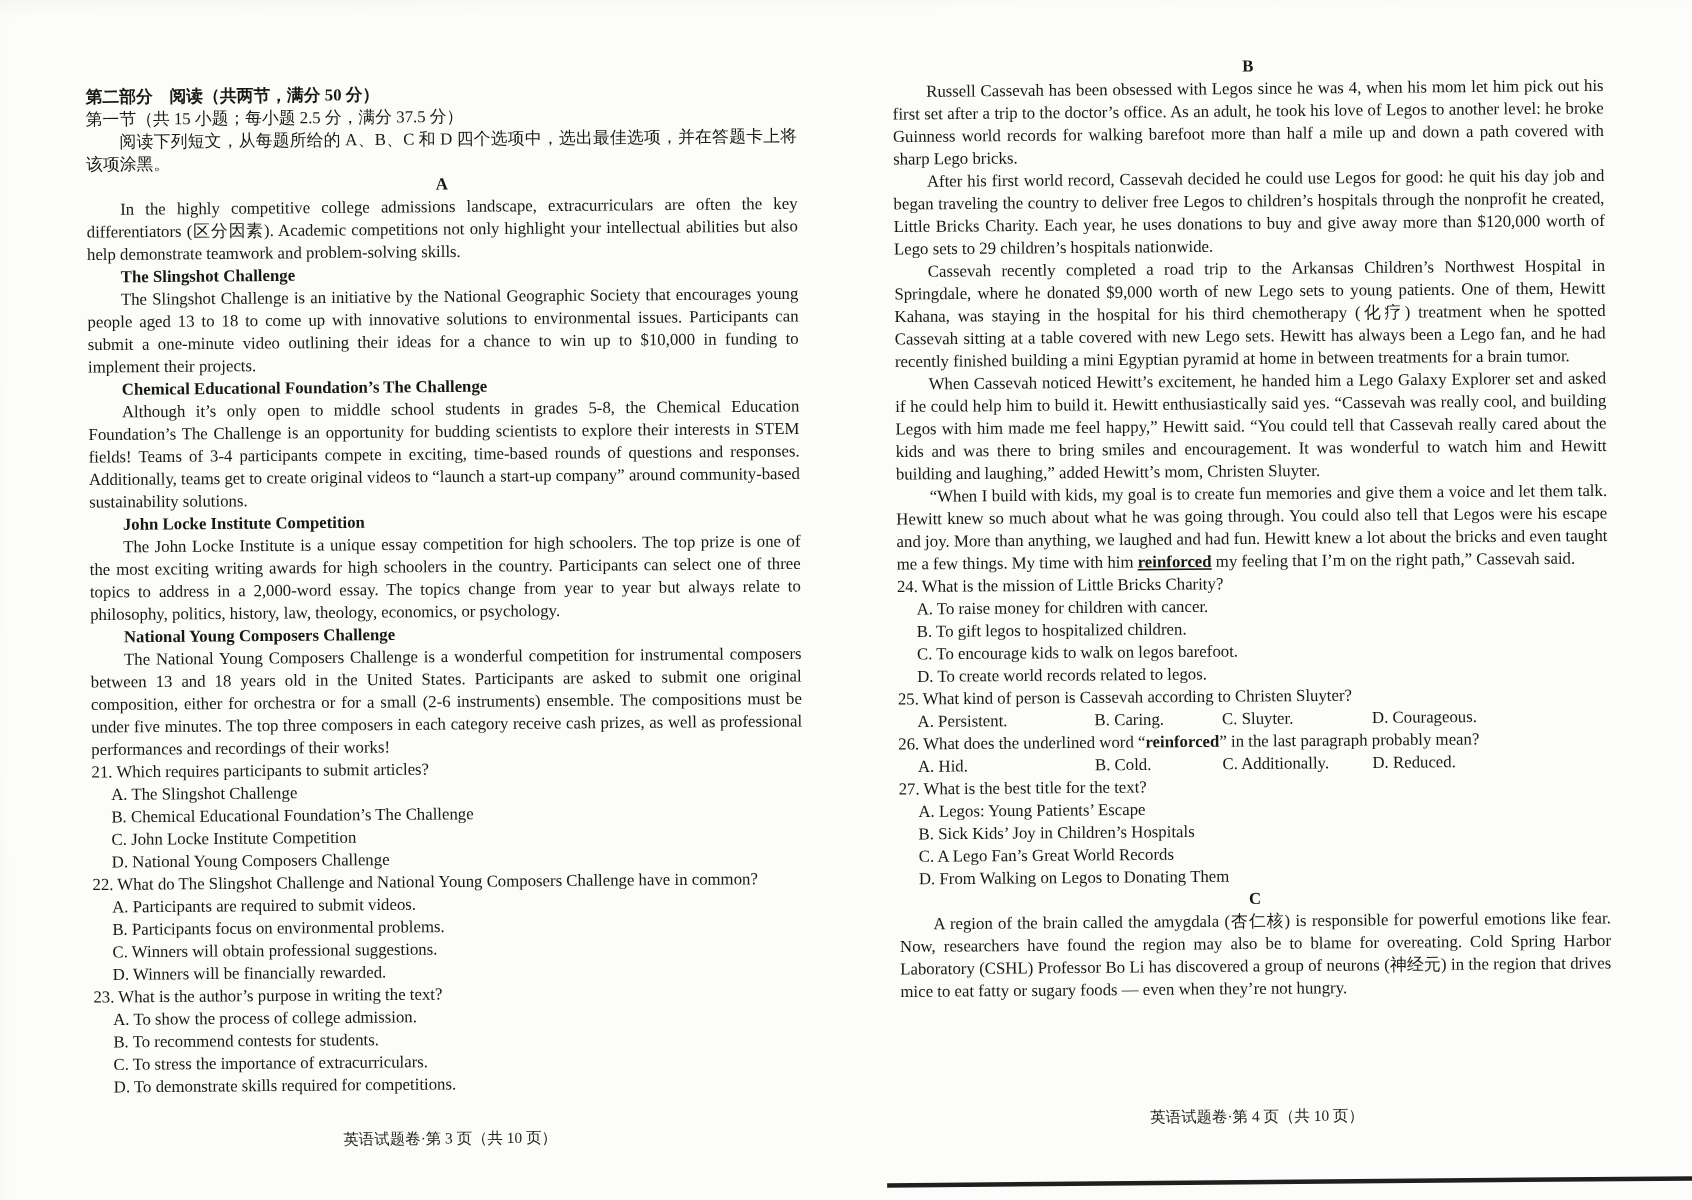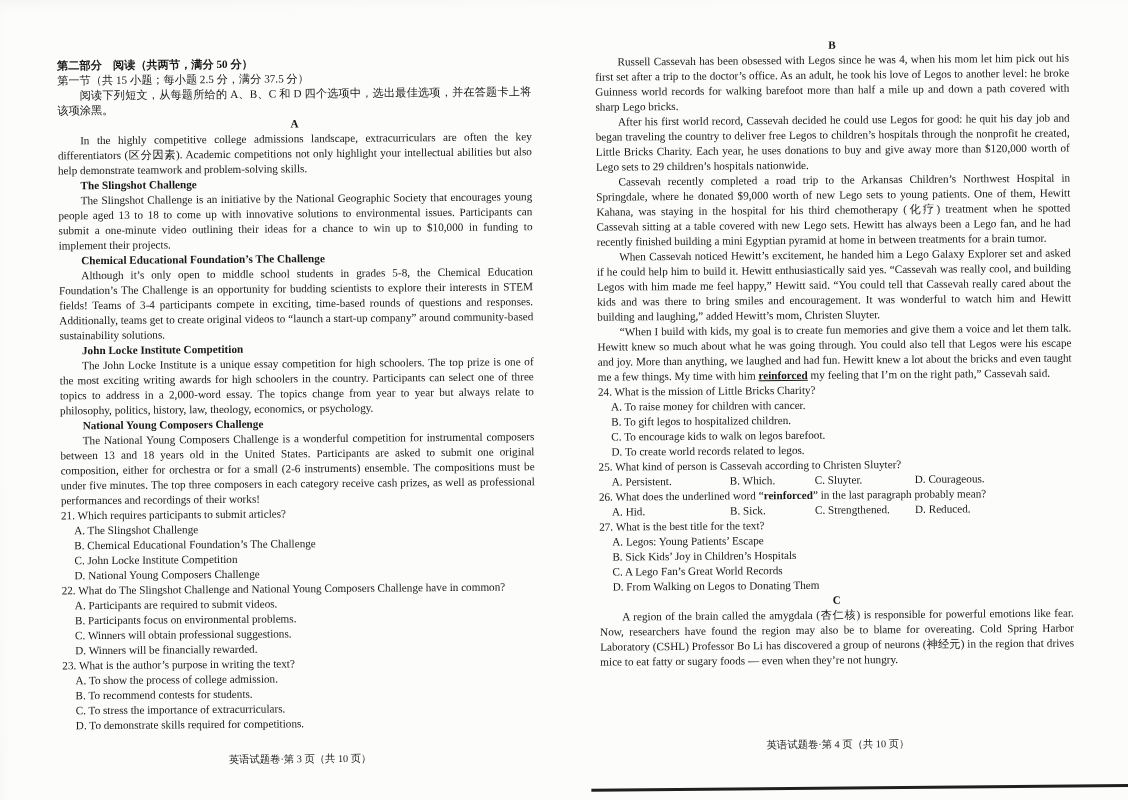--- a/index.html
+++ b/index.html
@@ -127,32 +127,32 @@
         <div class="opt">A. To raise money for children with cancer.</div>
         <div class="opt">B. To gift legos to hospitalized children.</div>
         <div class="opt">C. To encourage kids to walk on legos barefoot.</div>
         <div class="opt">D. To create world records related to legos.</div>
       </div>
 
       <div class="question">
         <div class="stem">25. What kind of person is Cassevah according to Christen Sluyter?</div>
         <div class="opt-row">
           <span>A. Persistent.</span>
-          <span>B. Which.</span>
+          <span>B. Caring.</span>
           <span>C. Sluyter.</span>
           <span>D. Courageous.</span>
         </div>
       </div>
 
       <div class="question">
         <div class="stem"><span>26. What does the underlined word “</span><span class="bword">reinforced</span><span>” in the last paragraph probably mean?</span></div>
         <div class="opt-row">
           <span>A. Hid.</span>
-          <span>B. Sick.</span>
-          <span>C. Strengthened.</span>
+          <span>B. Cold.</span>
+          <span>C. Additionally.</span>
           <span>D. Reduced.</span>
         </div>
       </div>
 
       <div class="question">
         <div class="stem">27. What is the best title for the text?</div>
         <div class="opt">A. Legos: Young Patients’ Escape</div>
         <div class="opt">B. Sick Kids’ Joy in Children’s Hospitals</div>
         <div class="opt">C. A Lego Fan’s Great World Records</div>
         <div class="opt">D. From Walking on Legos to Donating Them</div>

